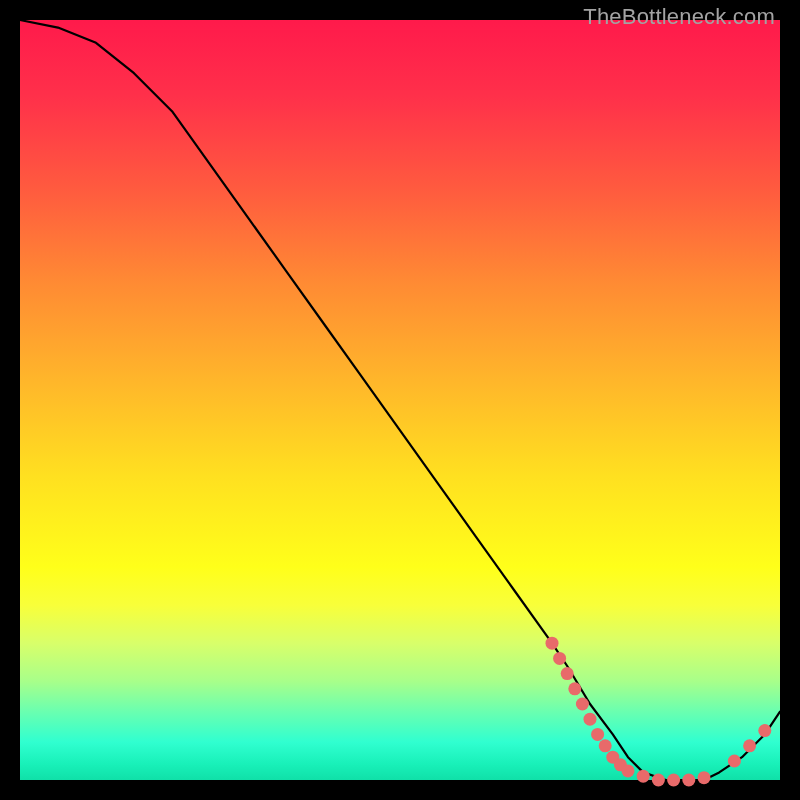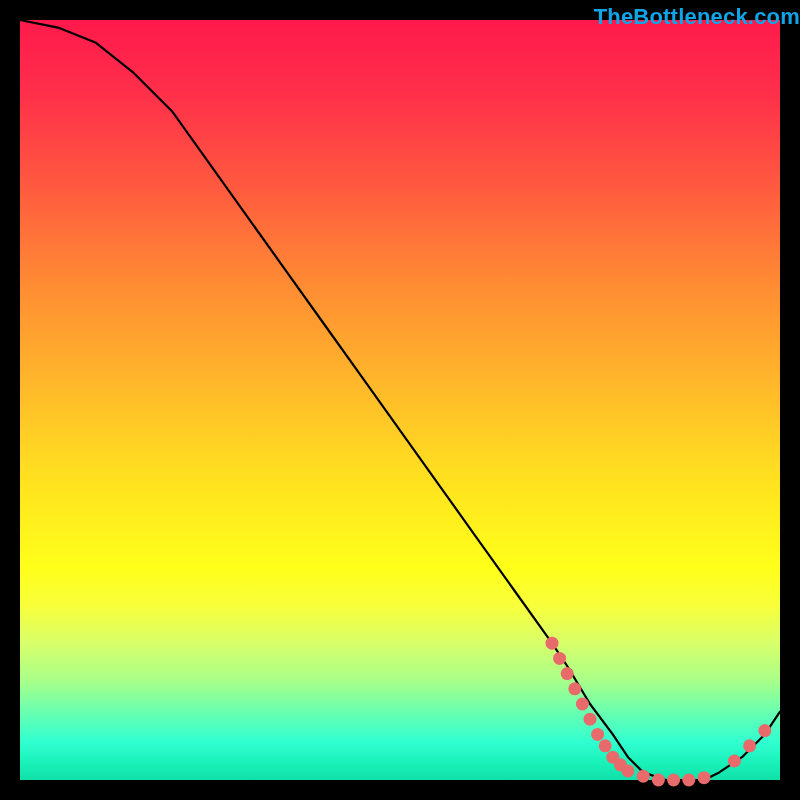--- a/index.html
+++ b/index.html
@@ -30,24 +30,24 @@
       #a8ff8a 87%,
       #6affb0 91%,
       #30ffd0 95%,
       #18f0b8 98%,
       #10e0a8 100%
     );
   }
   .watermark {
     position: absolute;
     top: 4px;
-    right: 0;
-    color: #0ea5e9;
+    right: 25px;
+    color: #a3a3a3;
     font-size: 22px;
-    font-weight: 700;
+    font-weight: 400;
     letter-spacing: 0.2px;
     user-select: none;
   }
   svg.curve {
     position: absolute;
     left: 0;
     top: 0;
     width: 760px;
     height: 760px;
     overflow: visible;

